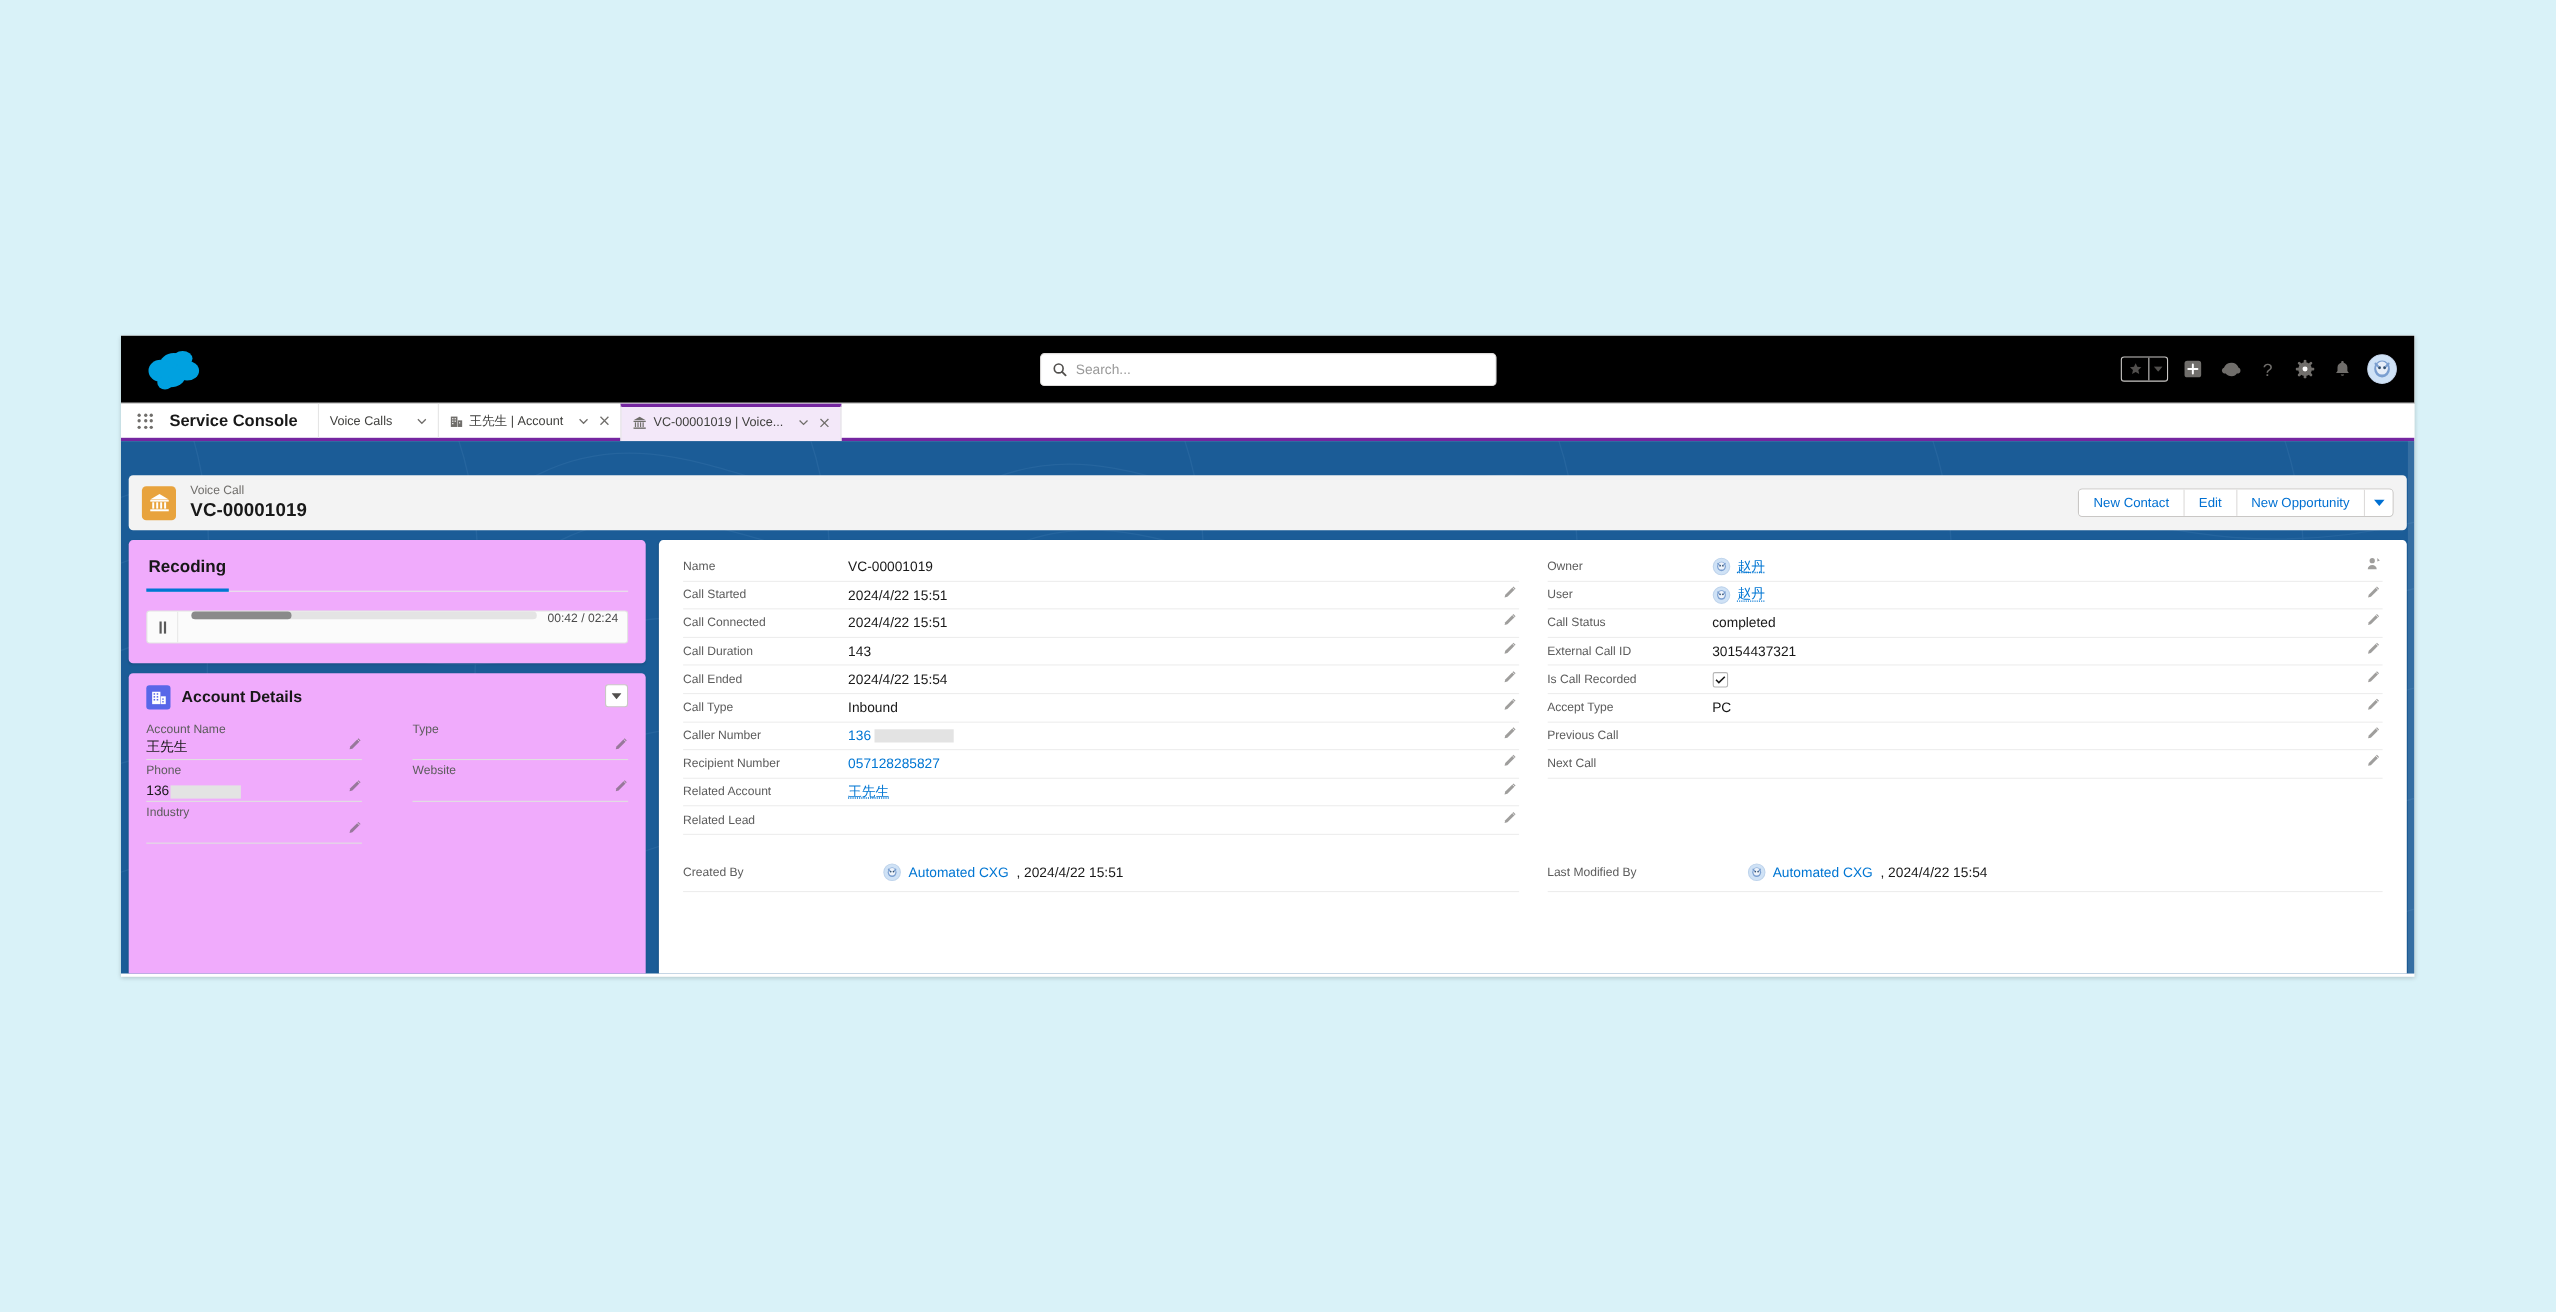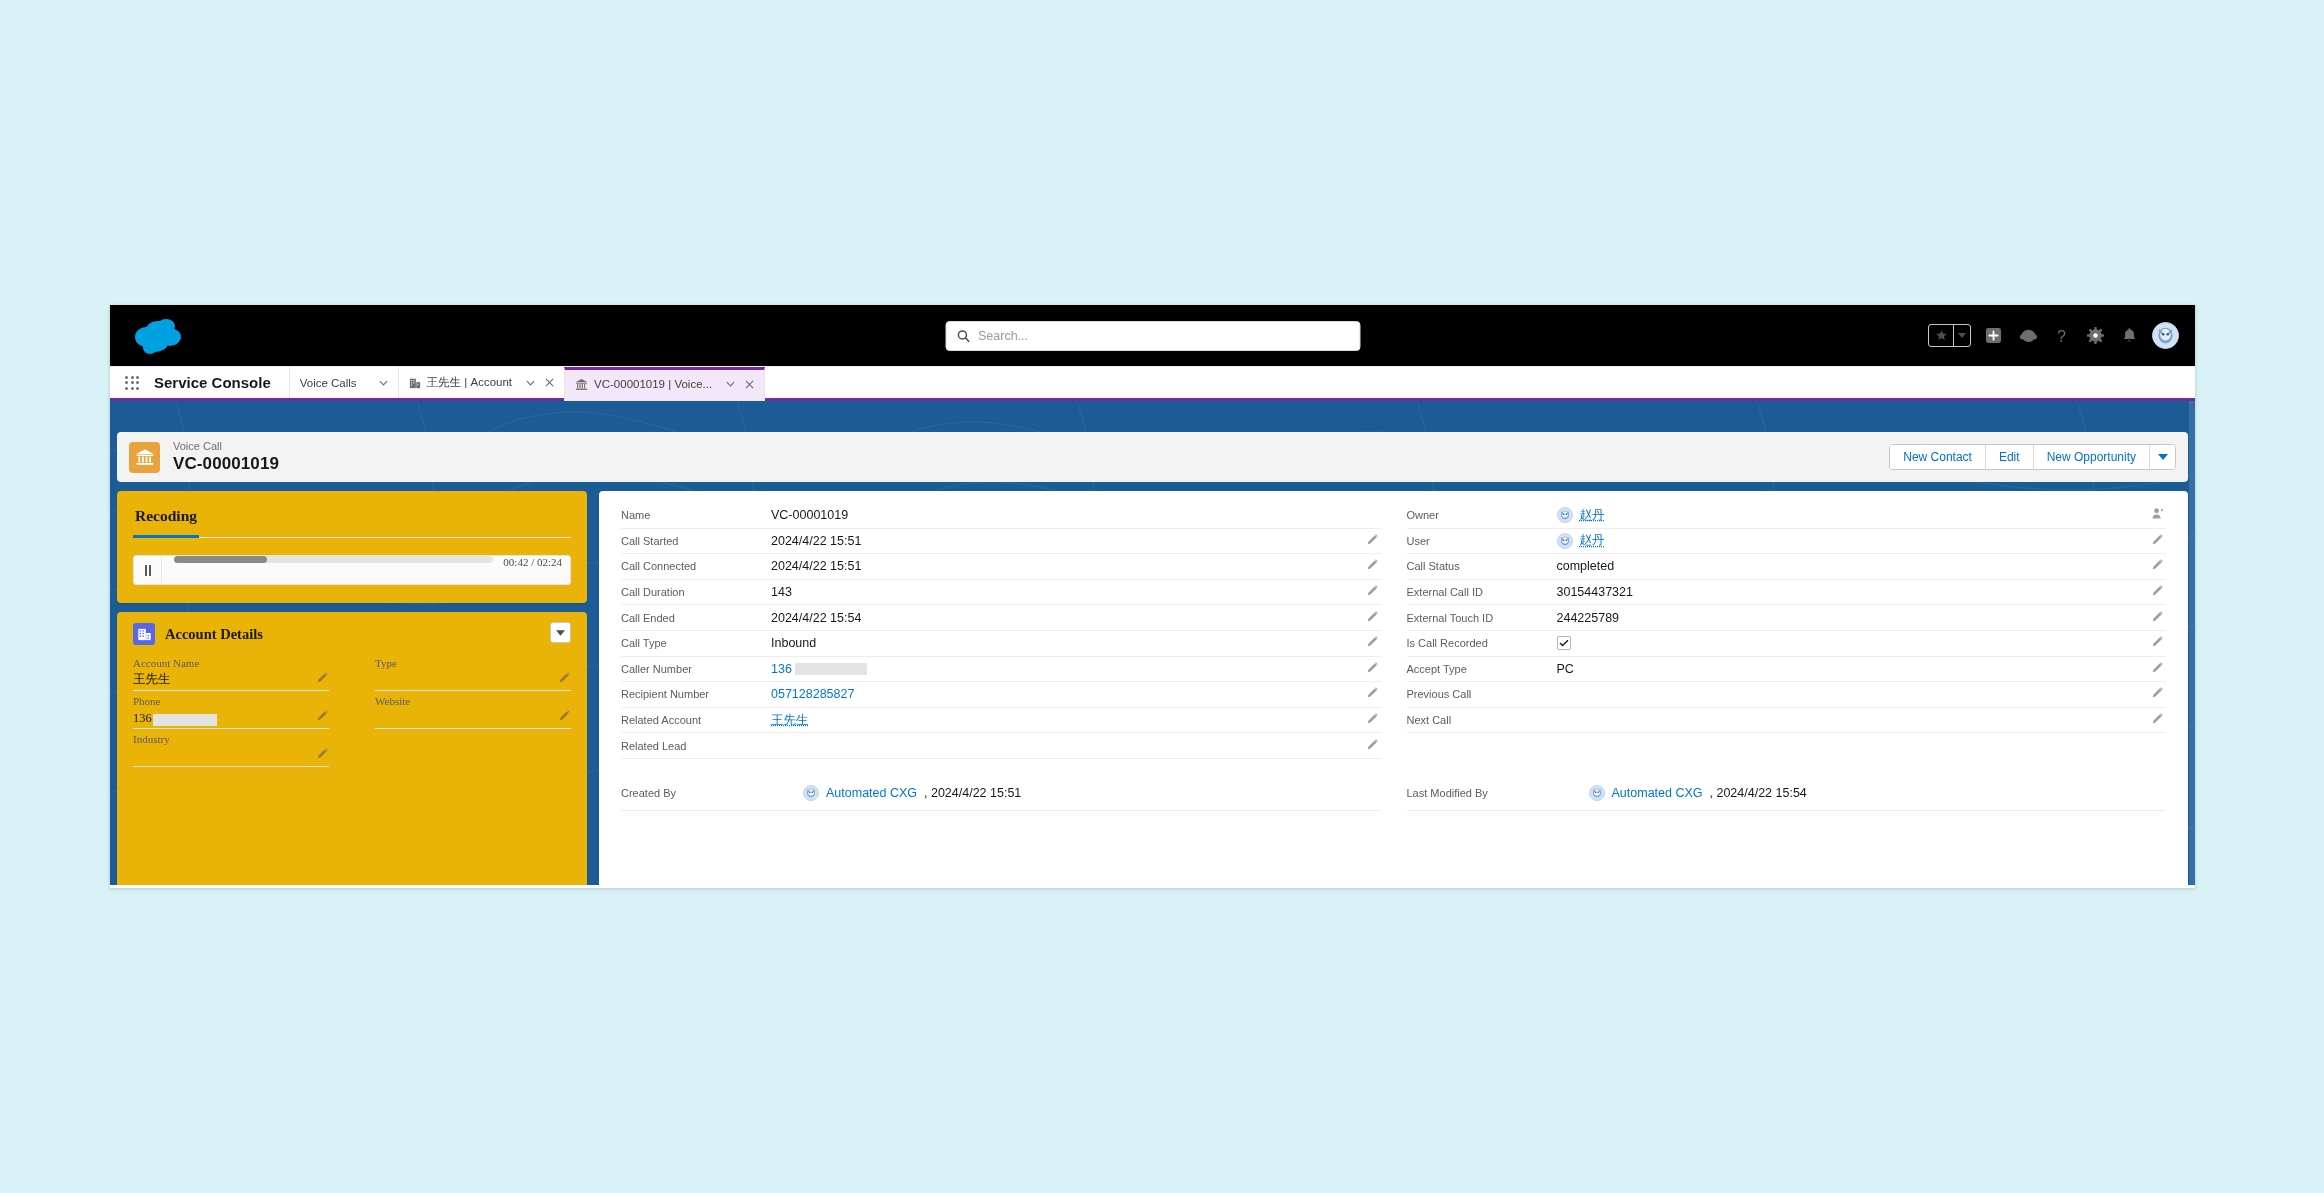--- a/index.html
+++ b/index.html
@@ -196,24 +196,23 @@
   .content-row {
     display: flex;
     gap: 12px;
     margin-top: 9px;
     height: 400px;
   }
   .col-left { width: 470px; flex:none; display:flex; flex-direction: column; gap: 9px; }
   .col-right { flex: 1; }
 
   .card {
-    background: #eab308;
+    background: #f0abfc;
     border-radius: 4px;
     box-shadow: 0 1px 2px rgba(0,0,0,.10);
-    font-family: Liberation Serif, serif;
   }
 
   
   .rec-card { padding: 10px 16px 18px 16px; }
   .rec-tabs {
     border-bottom: 1px solid #e8e8e8;
     display: flex;
   }
   .rec-tab {
     font-size: 15.5px; font-weight: 700; color: #181818;
@@ -868,30 +867,20 @@
                     <div class="flabel">External Call ID</div>
                     <div class="fvalue">
                       <span>30154437321</span>
                     </div>
                     <span class="fpencil"><svg width="13" height="13" viewBox="0 0 14 14">
                         <path d="M10.6 1.3l2.1 2.1-8 8-2.8.7.7-2.8z" fill="#514f4d"></path>
                         <path d="M9.6 2.3l2.1 2.1" stroke="#fff" stroke-width=".8"></path>
                       </svg></span>
                   </div>
                   <div class="frow">
-                    <div class="flabel">External Touch ID</div>
-                    <div class="fvalue">
-                      <span>244225789</span>
-                    </div>
-                    <span class="fpencil"><svg width="13" height="13" viewBox="0 0 14 14">
-                        <path d="M10.6 1.3l2.1 2.1-8 8-2.8.7.7-2.8z" fill="#514f4d"></path>
-                        <path d="M9.6 2.3l2.1 2.1" stroke="#fff" stroke-width=".8"></path>
-                      </svg></span>
-                  </div>
-                  <div class="frow">
                     <div class="flabel">Is Call Recorded</div>
                     <div class="fvalue">
                       <span class="checkbox-mark">
                         <svg width="10" height="8" viewBox="0 0 10 8">
                           <path d="M1 4l2.6 2.6L9 1.2" stroke="#181818" stroke-width="1.4" fill="none"></path>
                         </svg>
                       </span>
                     </div>
                     <span class="fpencil"><svg width="13" height="13" viewBox="0 0 14 14">
                         <path d="M10.6 1.3l2.1 2.1-8 8-2.8.7.7-2.8z" fill="#514f4d"></path>

